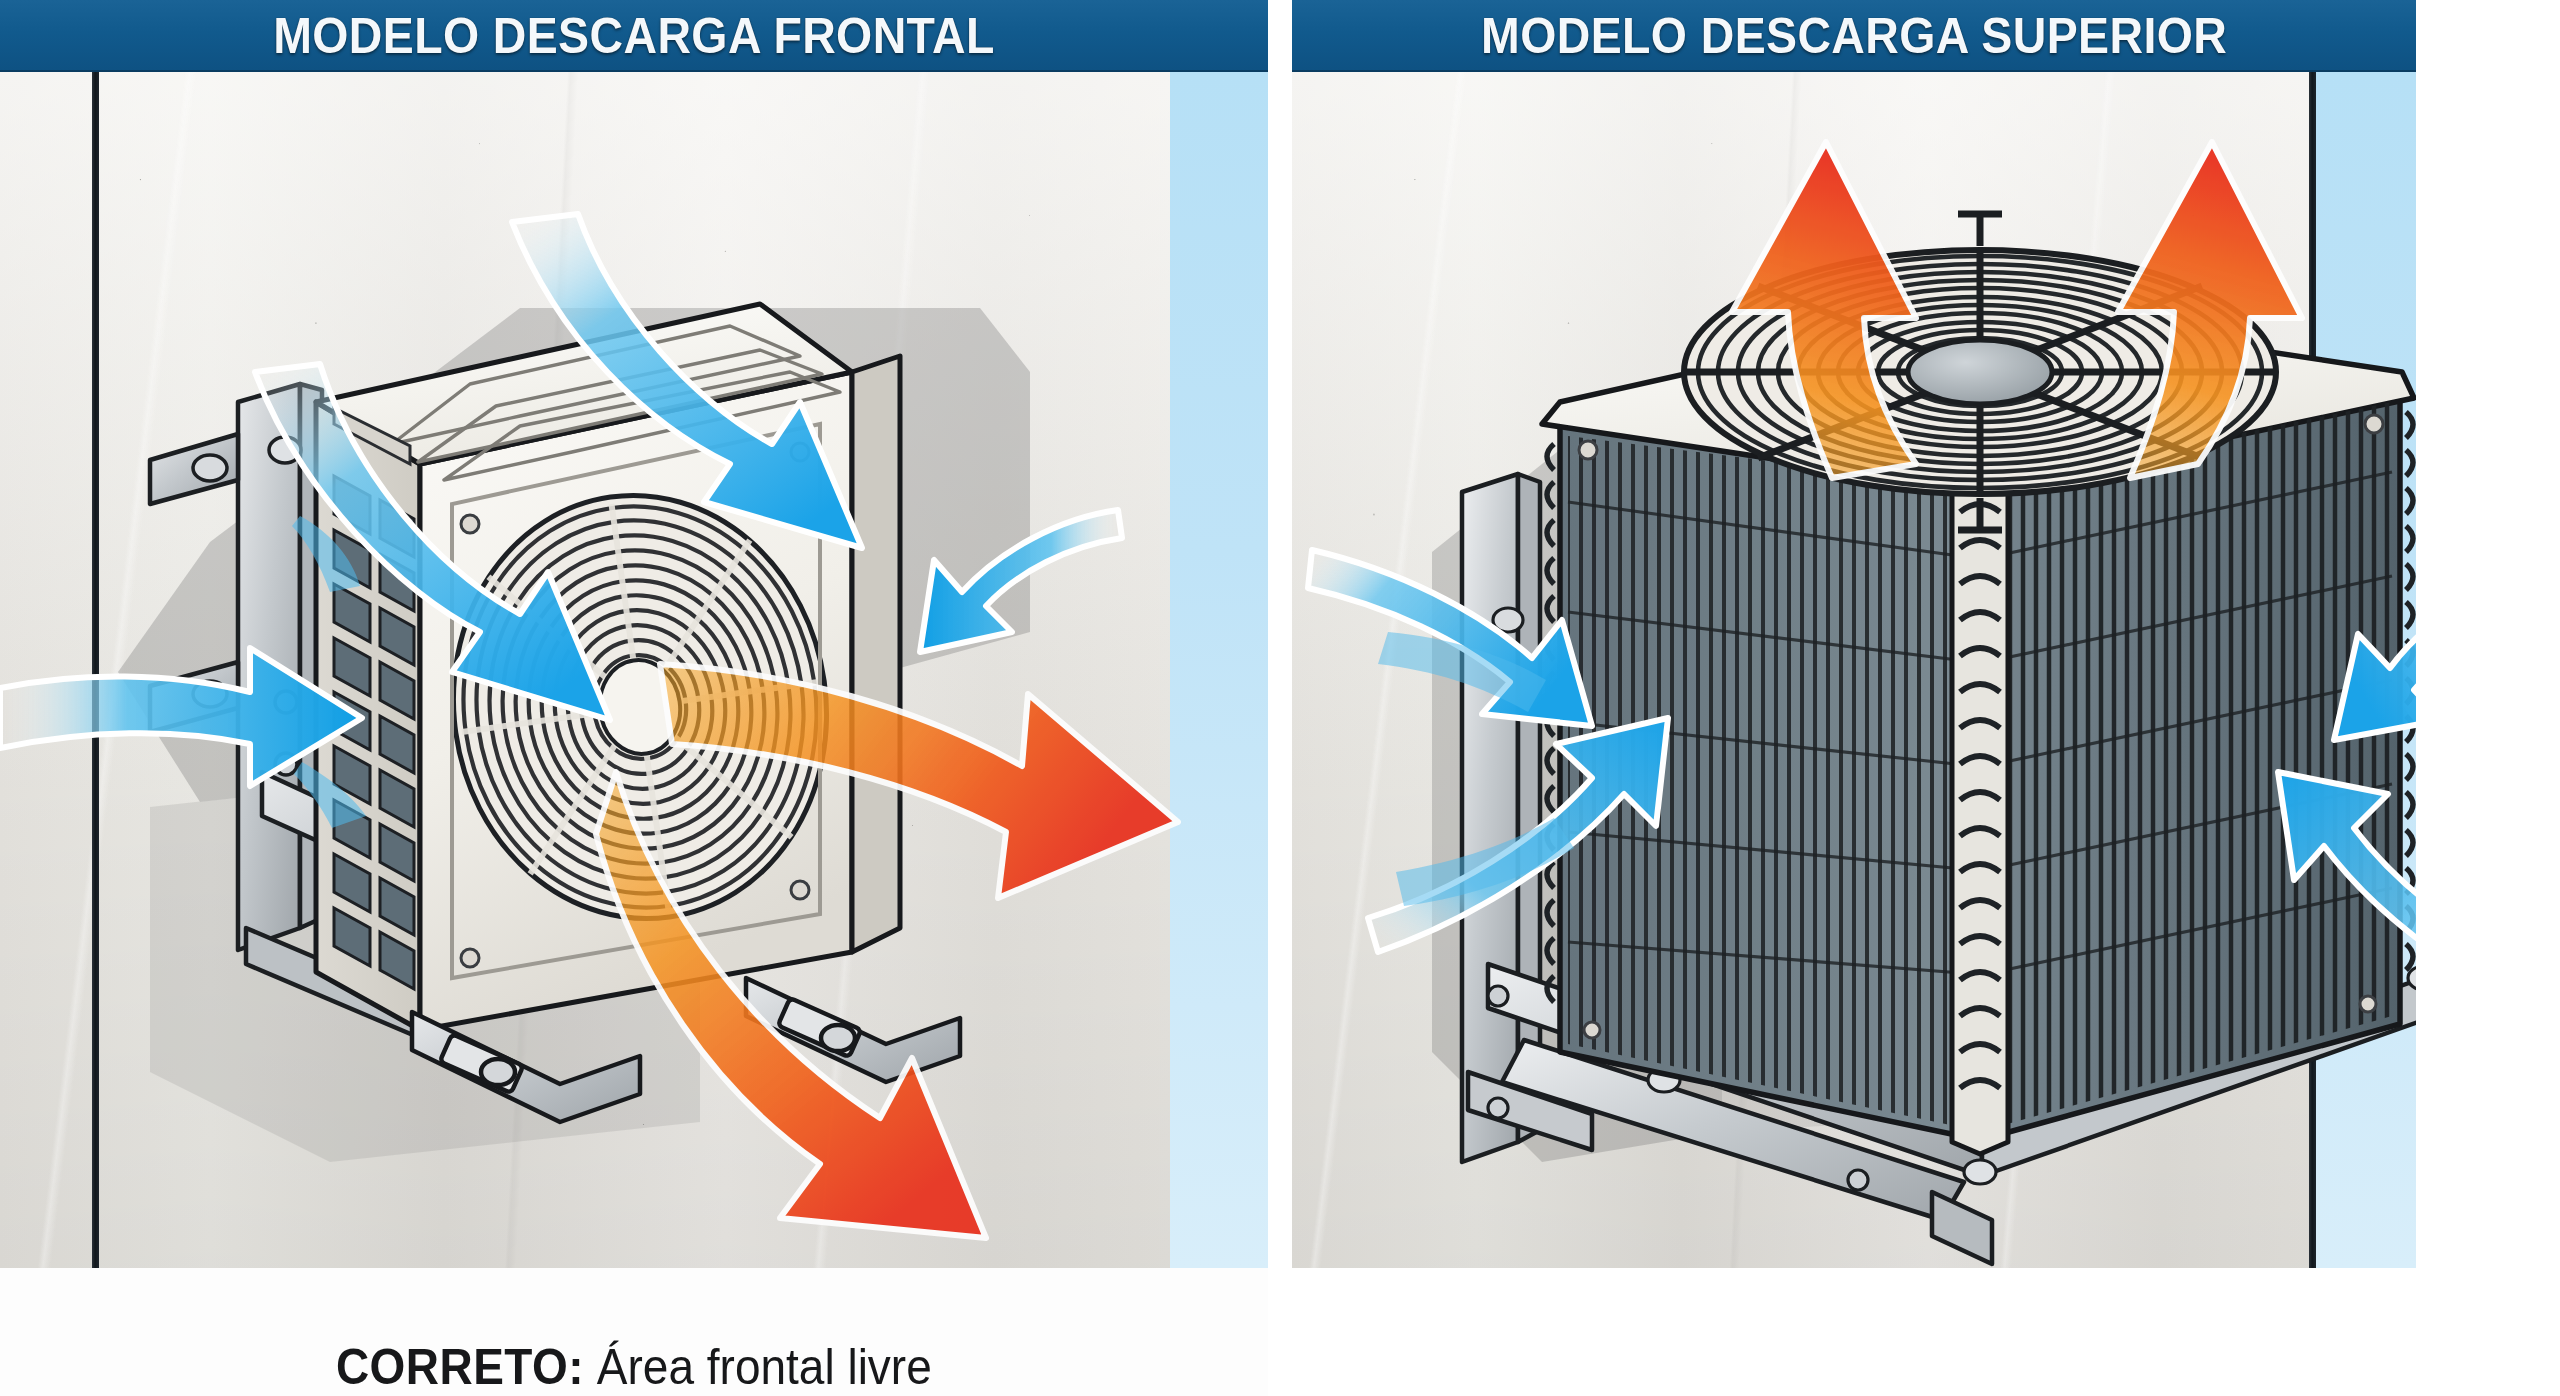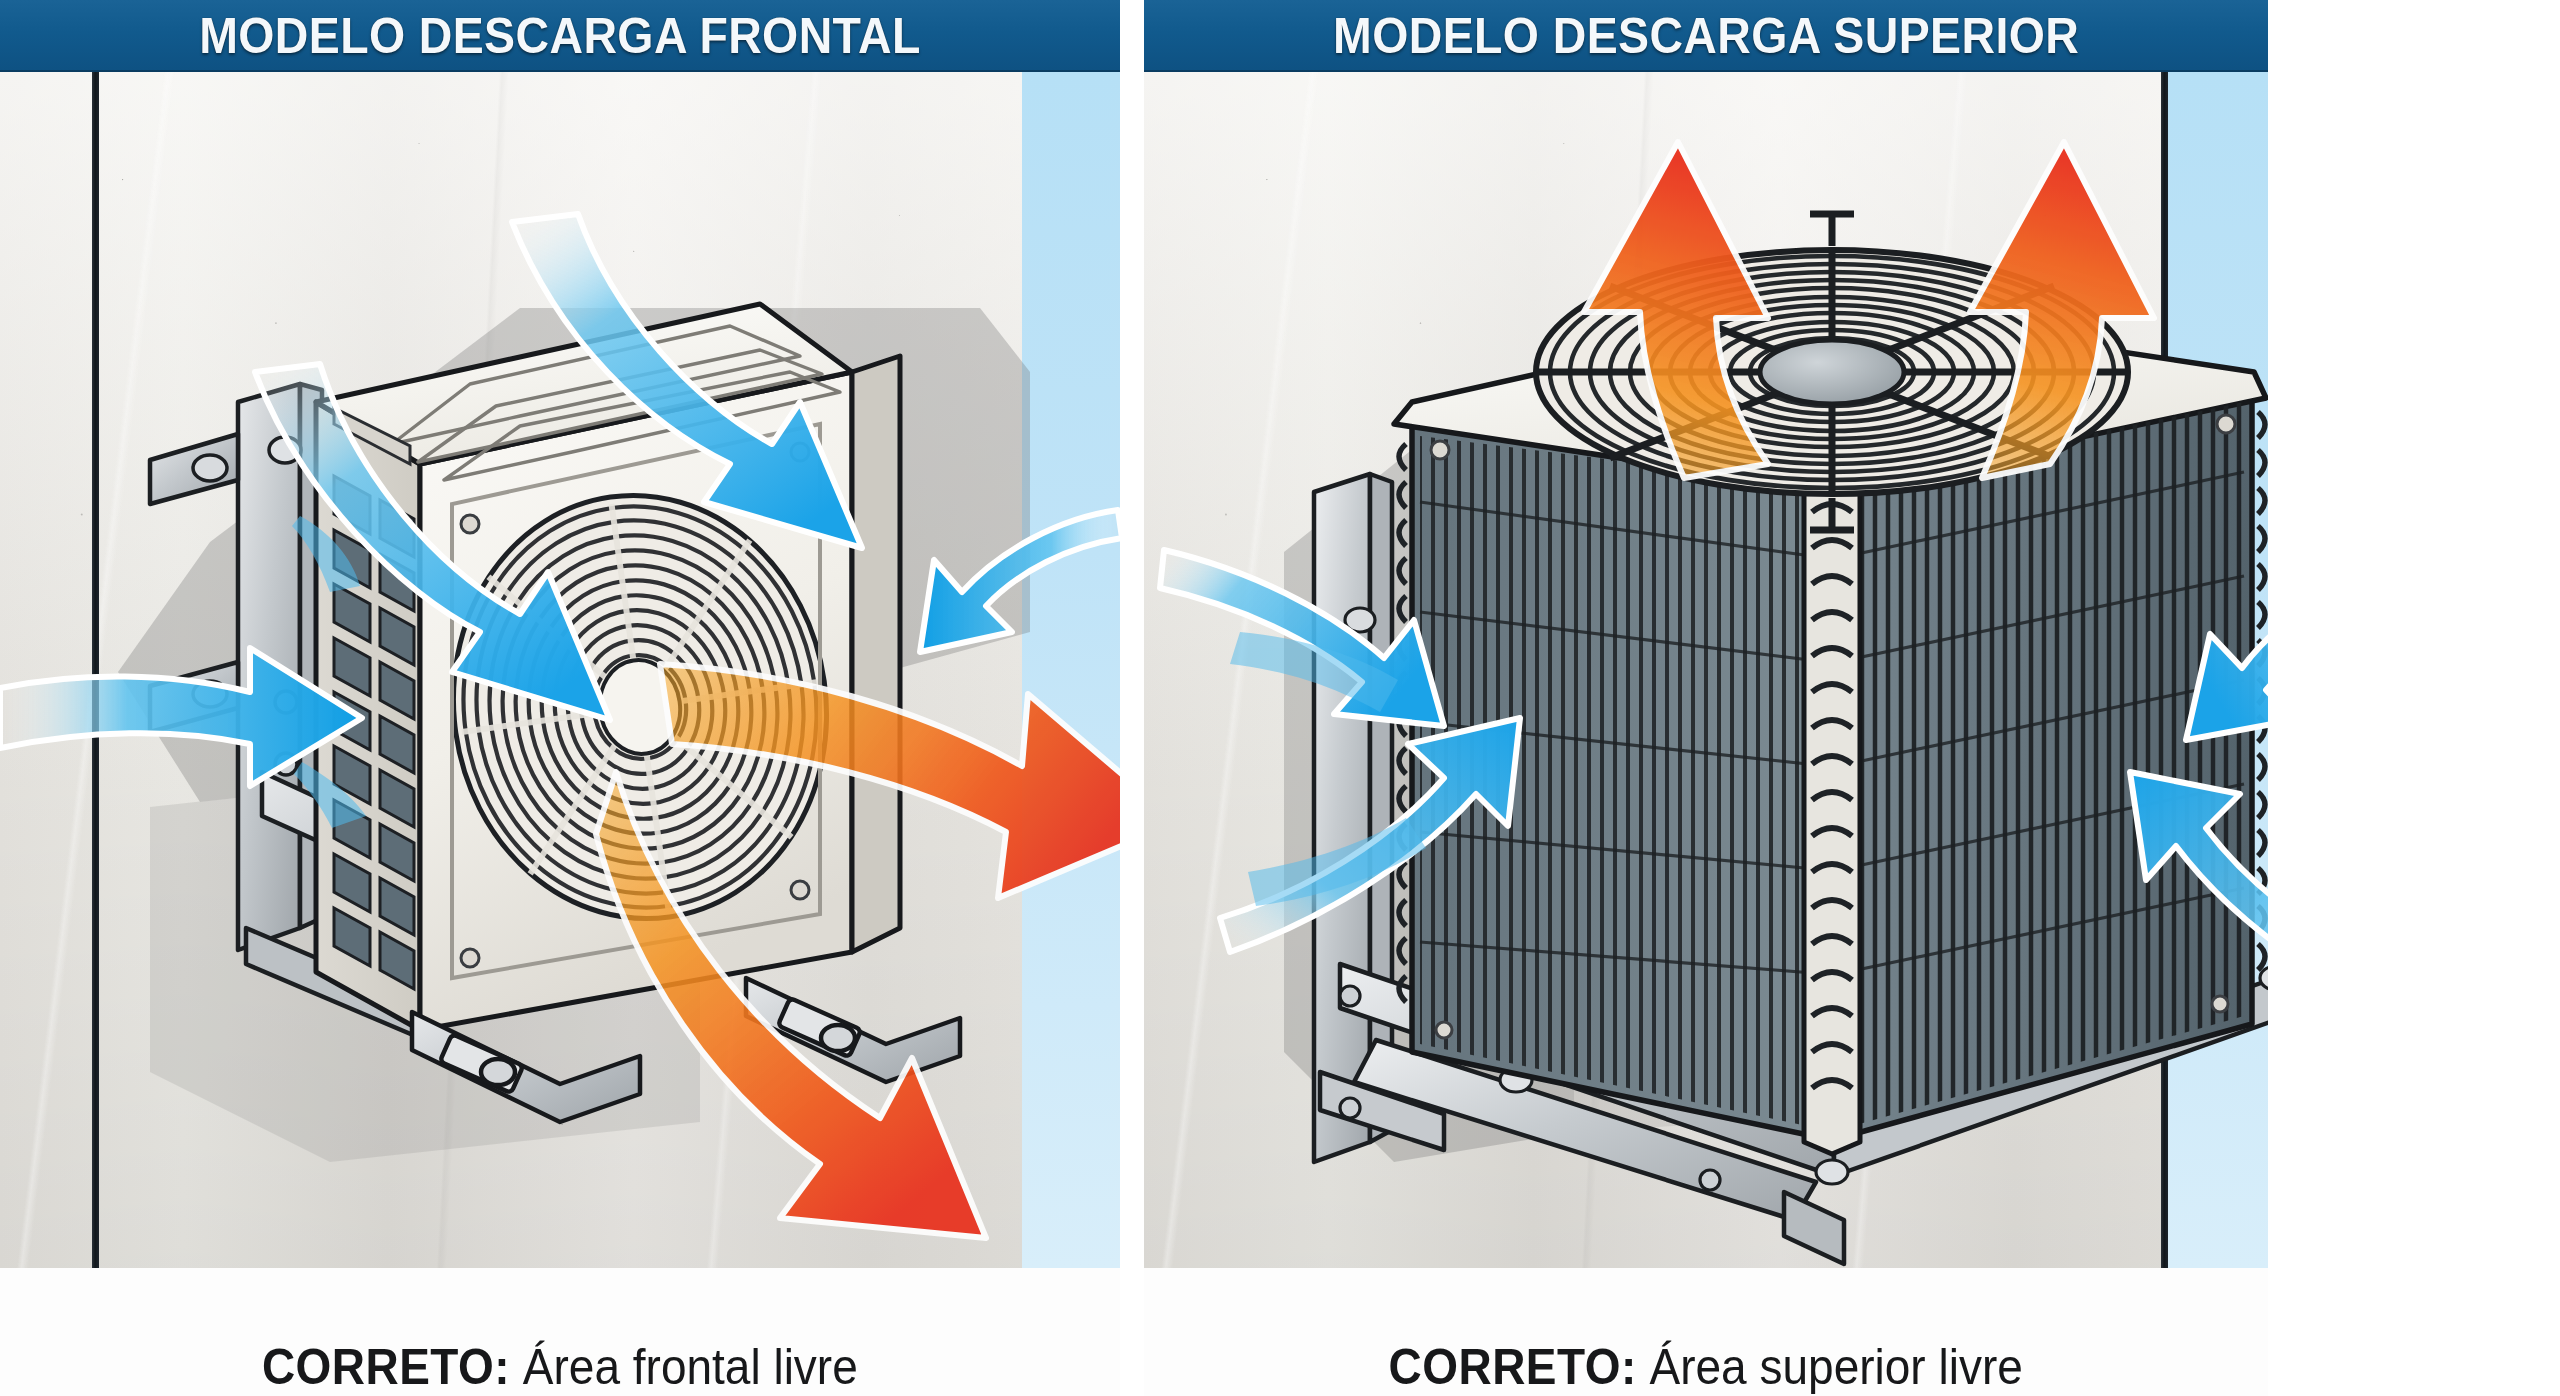--- a/index.html
+++ b/index.html
@@ -16,21 +16,21 @@
     display:flex;
     background:#ffffff;
   }
   .panel{
     position:relative;
     height:1396px;
     display:flex;
     flex-direction:column;
     background:#ffffff;
   }
-  .panel-left{width:1120px;}
+  .panel-left{width:1268px;}
   .gutter{width:24px;height:1396px;background:#ffffff;flex:0 0 24px;}
   .panel-right{width:1124px;}
 
   
   .hdr{
     position:relative;
     height:72px;
     flex:0 0 72px;
     background:linear-gradient(180deg,#1a6396 0%,#115a8d 45%,#0e5182 100%);
     display:flex;align-items:center;justify-content:center;
@@ -574,20 +574,15 @@
           <path d="M1250 898 C1172 866 1104 812 1062 756 L1096 722 L986 700 L1002 808 L1032 774 C1080 838 1158 900 1244 936 Z" fill="url(#rbUR)" stroke="#ffffff" stroke-width="6" stroke-linejoin="round"></path>
         </g>
 
         <g fill="#4fb9ec" opacity=".5">
           <path d="M96 560 C160 566 214 584 254 608 L236 640 C190 614 140 598 86 592 Z"></path>
           <path d="M104 800 C166 790 222 770 262 746 L282 776 C234 806 174 826 112 834 Z"></path>
         </g>
       </svg>
     </div>
 
-    <div class="caption">
-      <div class="cap-text">
-        <b>CORRETO:</b><span> Área superior livre</span>
-      </div>
-    </div>
   </section>
 
 </div>
 
 </body></html>

